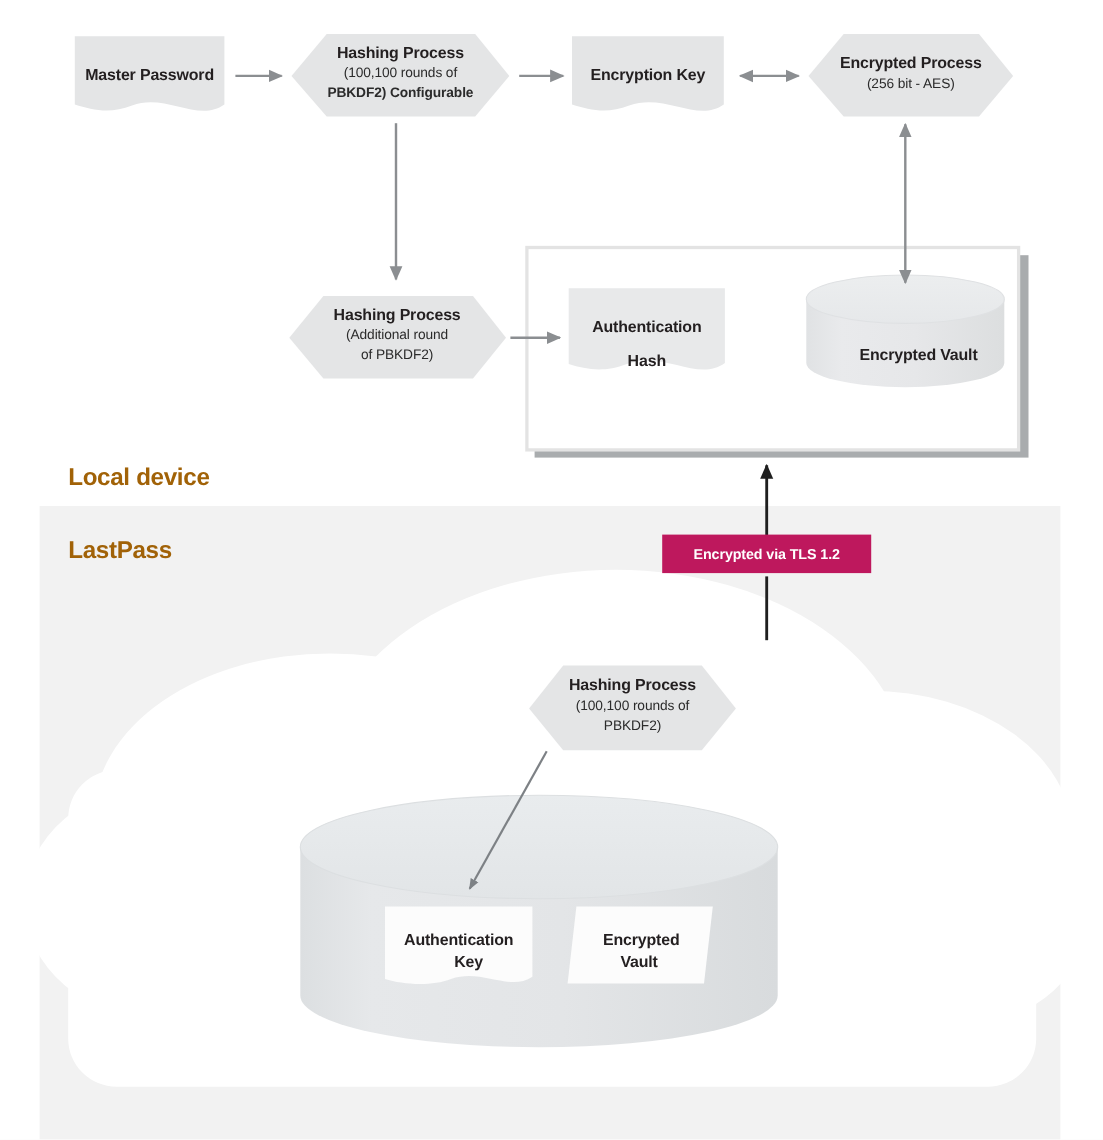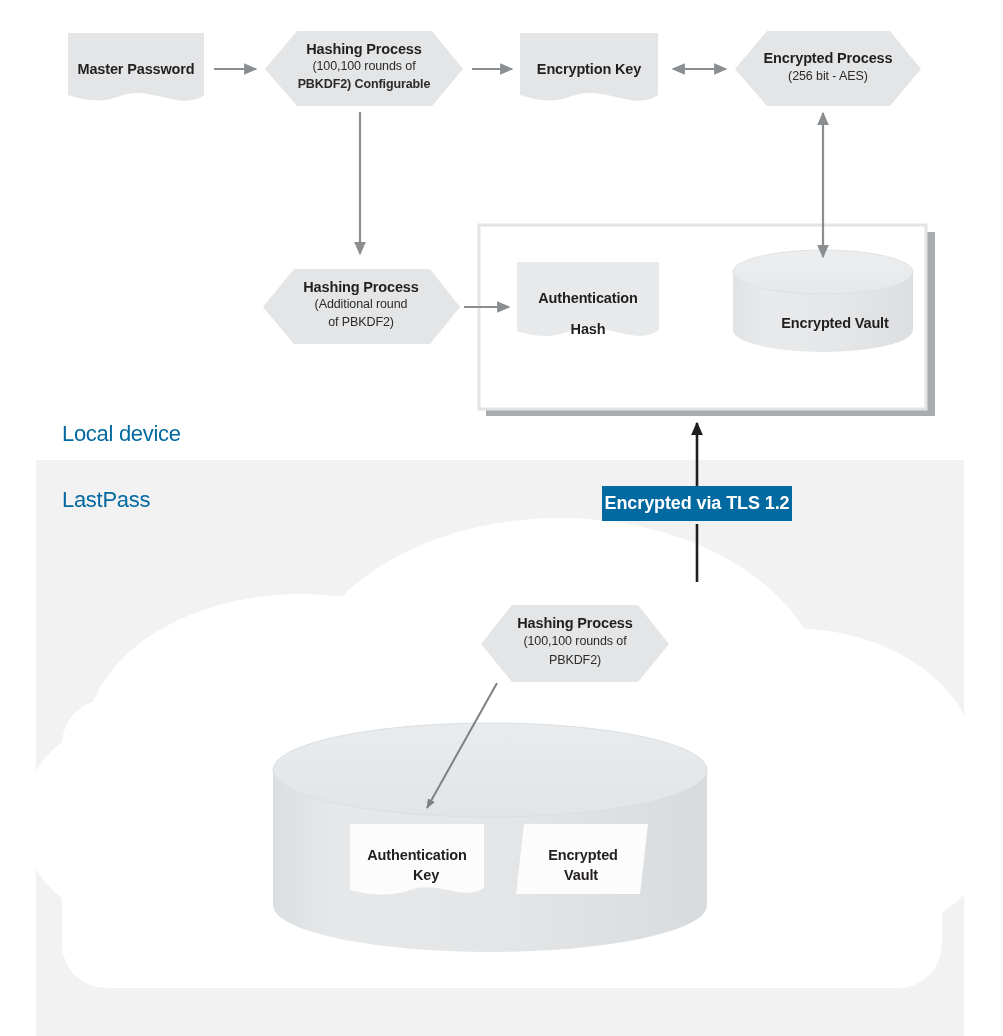--- a/index.html
+++ b/index.html
@@ -42,31 +42,31 @@
     letter-spacing: -0.15px;
   }
   .lbl-sub {
     font-weight: normal;
     font-size: 12.5px;
     color: #2b2b2b;
     letter-spacing: -0.1px;
   }
   .section-title {
     position: absolute;
-    font-weight: normal;
+    font-weight: bold;
     font-size: 22px;
-    color: #0369a1;
+    color: #a16207;
     letter-spacing: -0.3px;
   }
   .tls-badge {
     position: absolute;
-    background: #0369a1;
+    background: #be185d;
     color: #ffffff;
     font-weight: bold;
-    font-size: 18px;
+    font-size: 13px;
     display: flex;
     align-items: center;
     justify-content: center;
     letter-spacing: -0.1px;
   }
   .tls-badge .tls-text { pointer-events: none; }
 </style>
 </head>
 <body>
 

